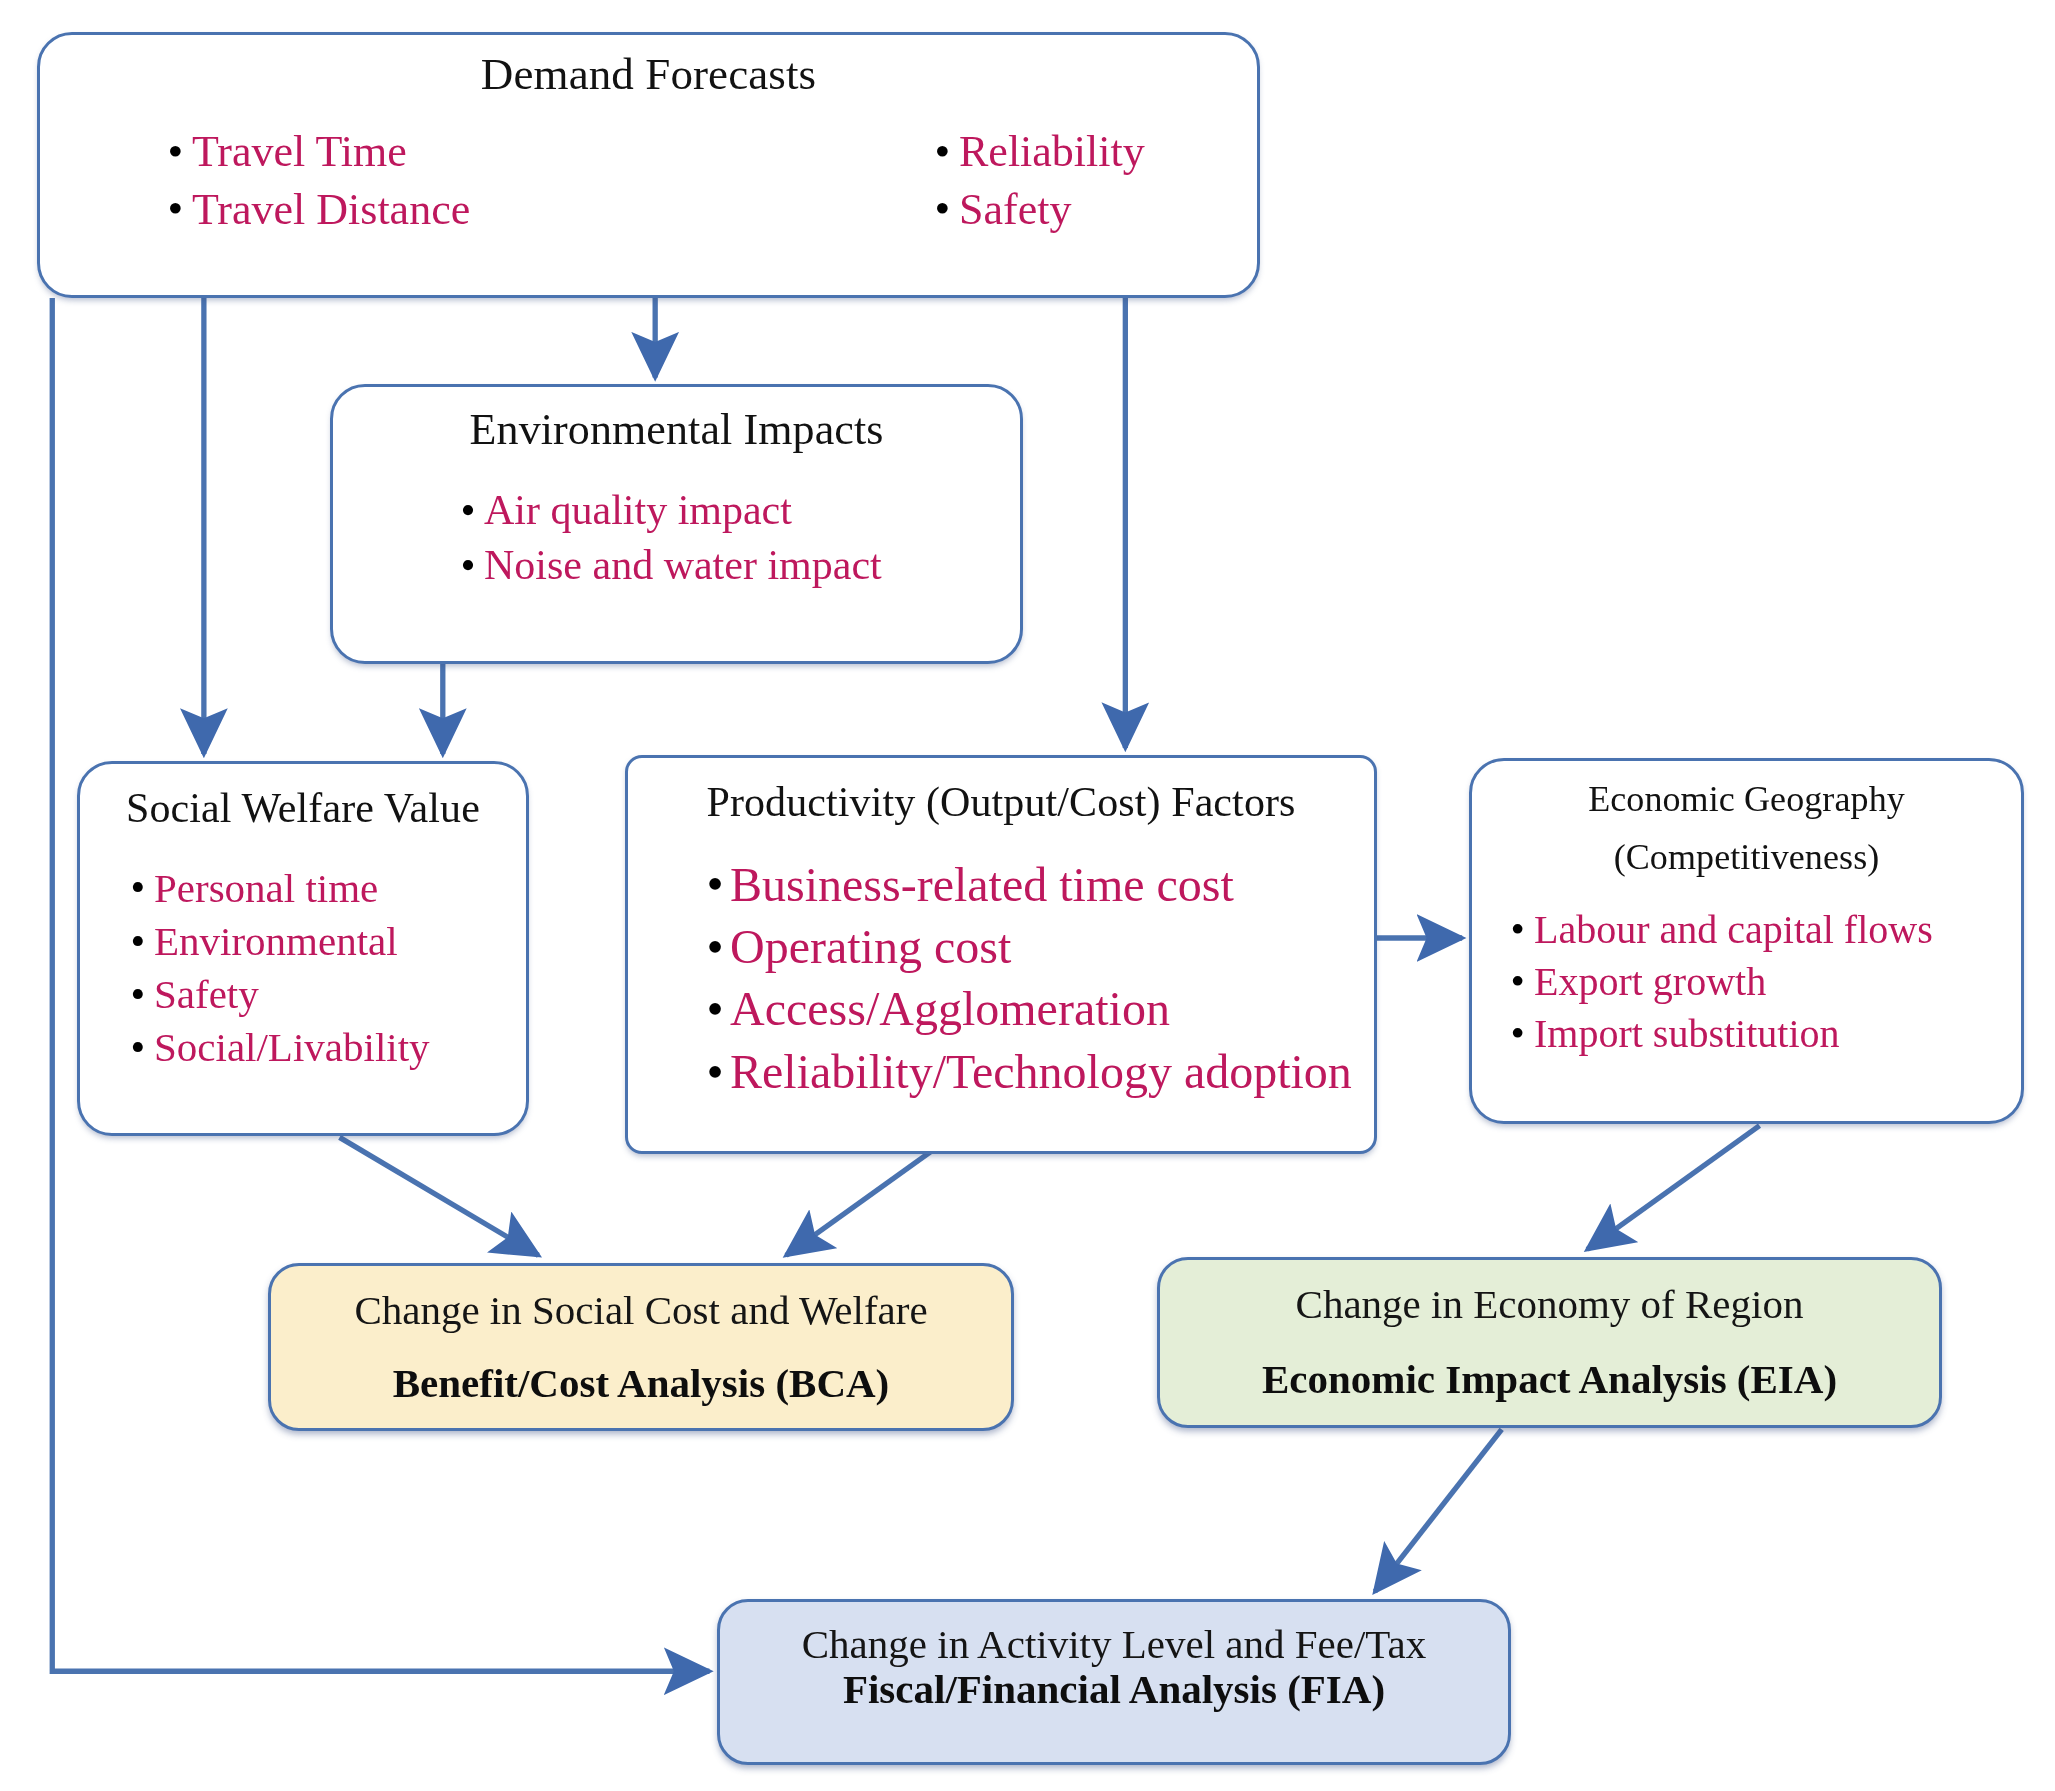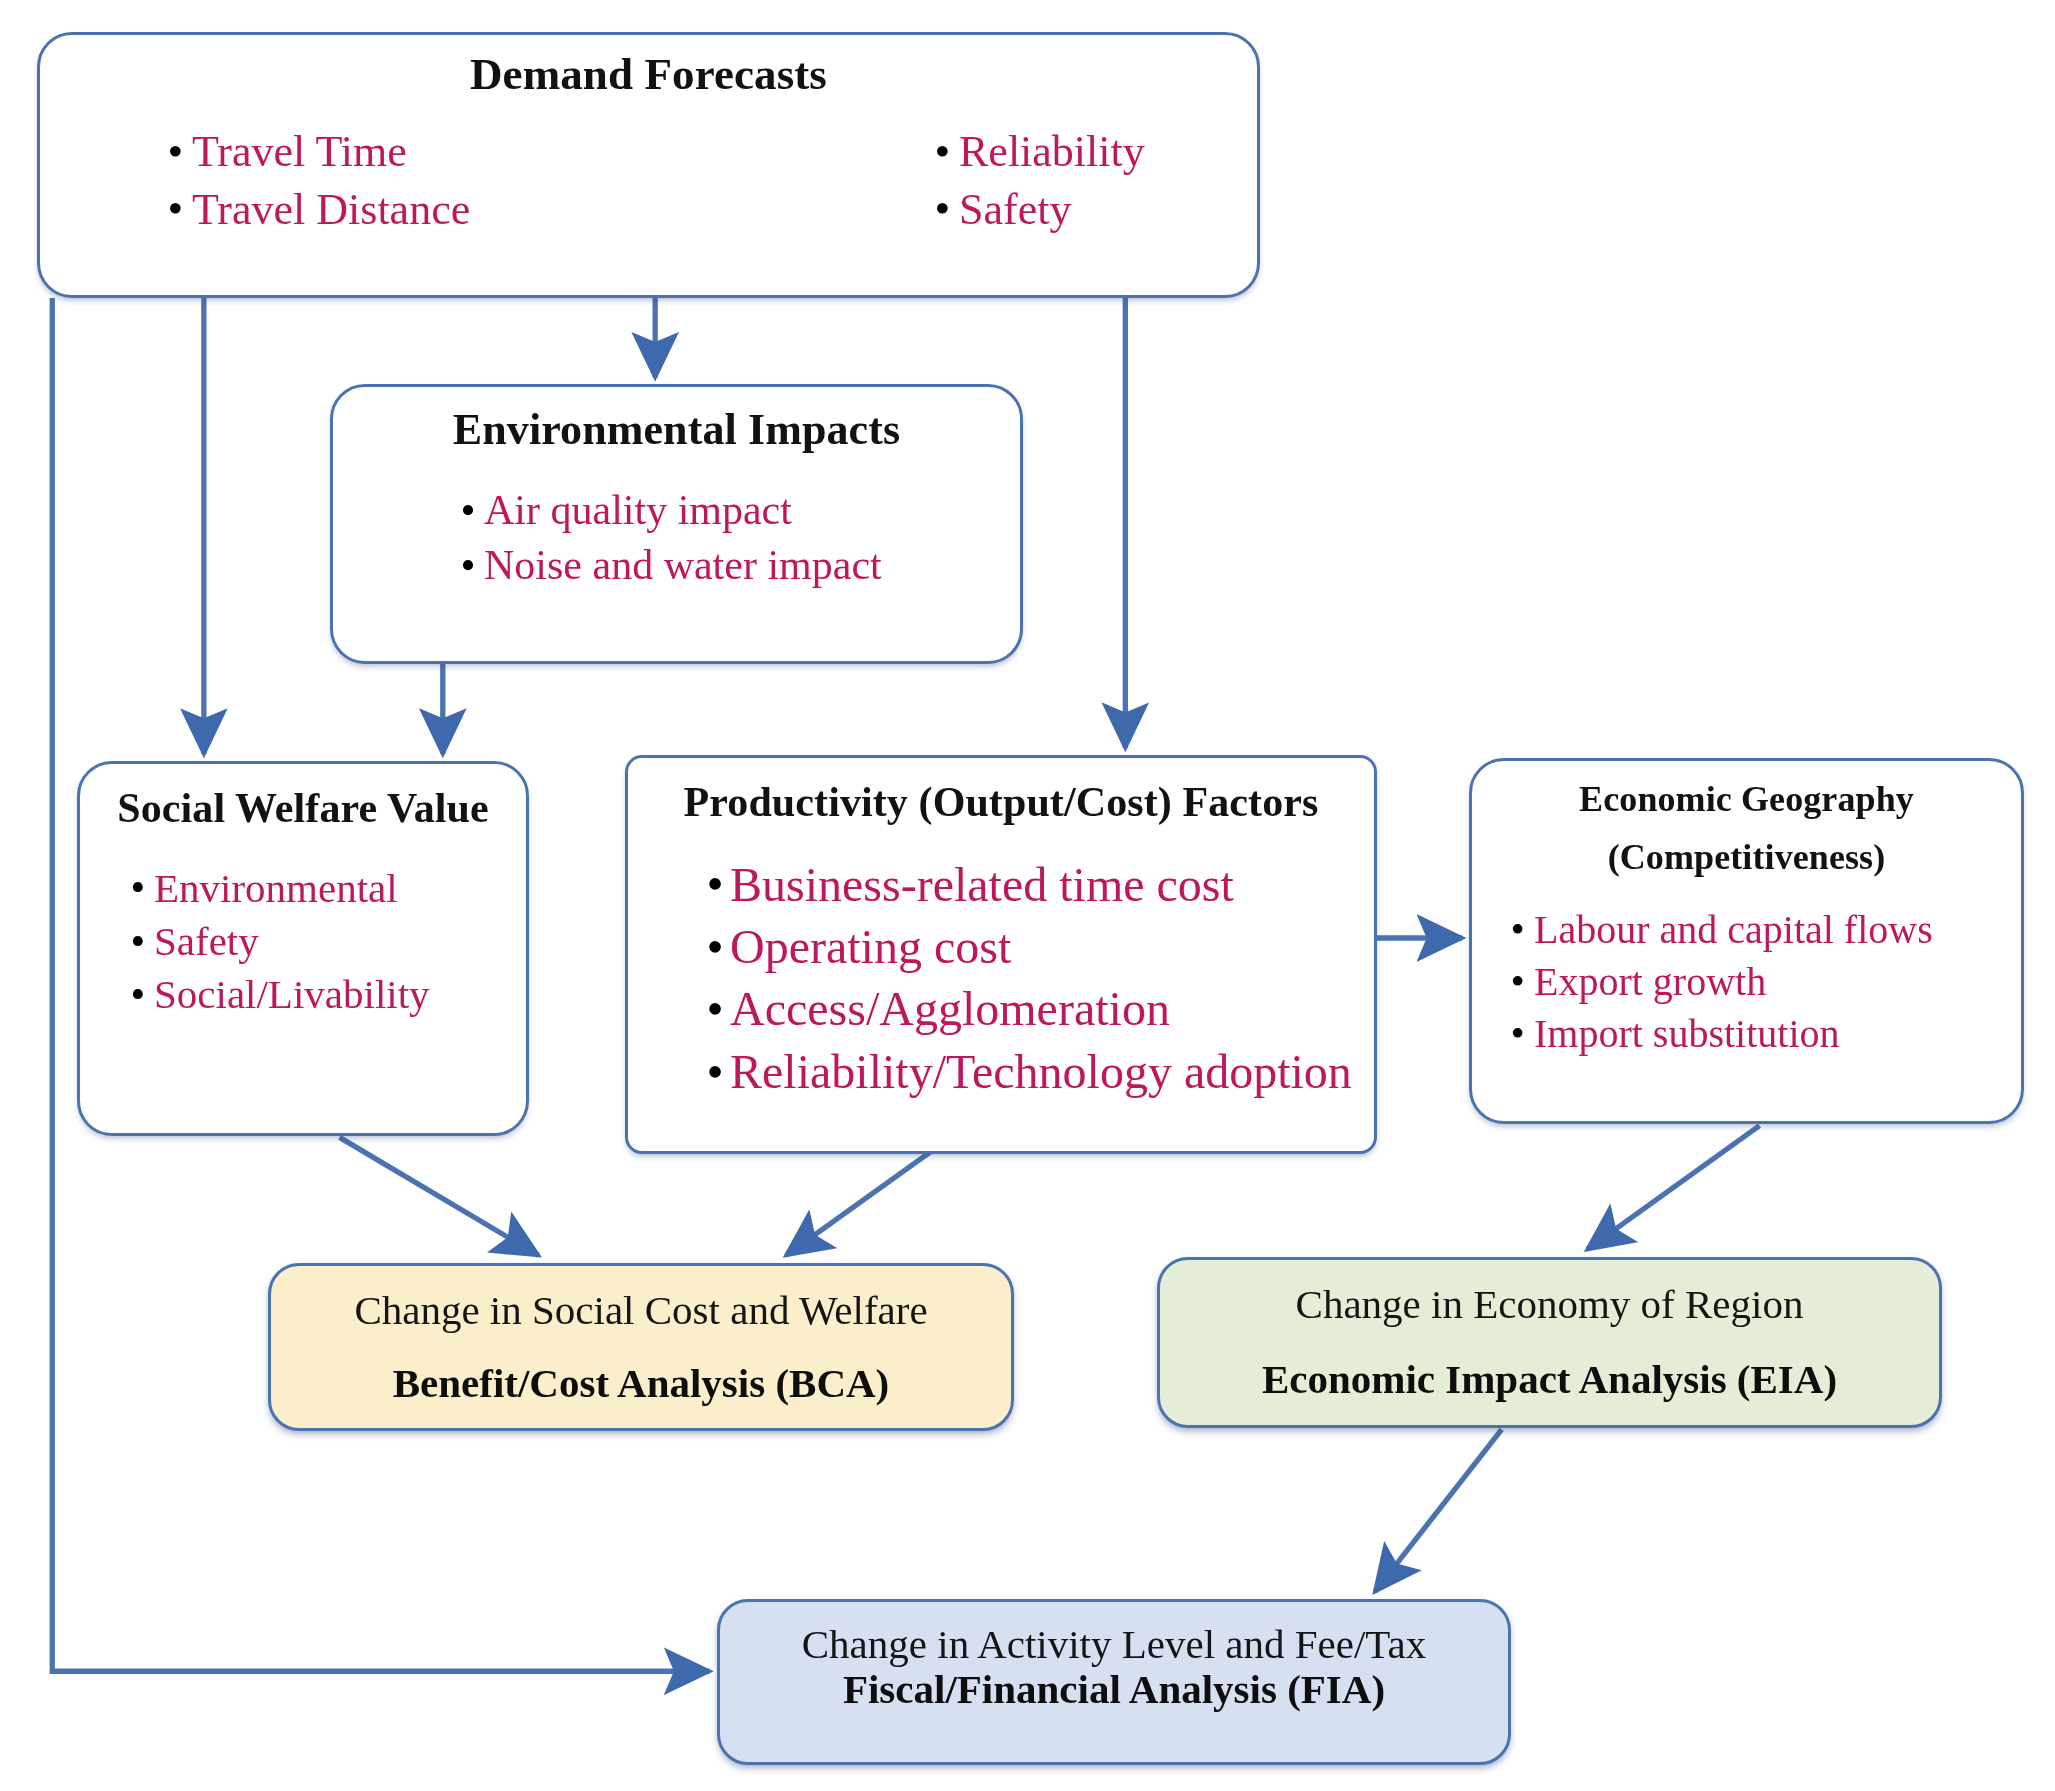--- a/index.html
+++ b/index.html
@@ -16,21 +16,21 @@
     box-sizing:border-box;
     border:3px solid #4a73b0;
     border-radius:35px;
     background:#ffffff;
     box-shadow:0 3.5px 5.9px -2.4px rgba(60,80,130,.40);
     z-index:3;
   }
   .node.tinted{box-shadow:0 4.1px 7px -1.8px rgba(60,80,130,.45);}
   .ttl{
     text-align:center;
-    font-weight:bold;
+    font-weight:normal;
     color:#121212;
     line-height:1.18;
     letter-spacing:0.1px;
   }
   .bul{
     list-style:none;
     margin:0;padding:0;
     color:#be185d;
   }
   .bul li{
@@ -165,20 +165,21 @@
     <div class="ttl">Environmental Impacts</div>
     <ul class="bul">
       <li>Air quality impact</li>
       <li>Noise and water impact</li>
     </ul>
   </div>
 
   <div class="node" id="n-social">
     <div class="ttl">Social Welfare Value</div>
     <ul class="bul">
+      <li>Personal time</li>
       <li>Environmental</li>
       <li>Safety</li>
       <li>Social/Livability</li>
     </ul>
   </div>
 
   <div class="node" id="n-prod">
     <div class="ttl">Productivity (Output/Cost) Factors</div>
     <ul class="bul">
       <li>Business-related time cost</li>

